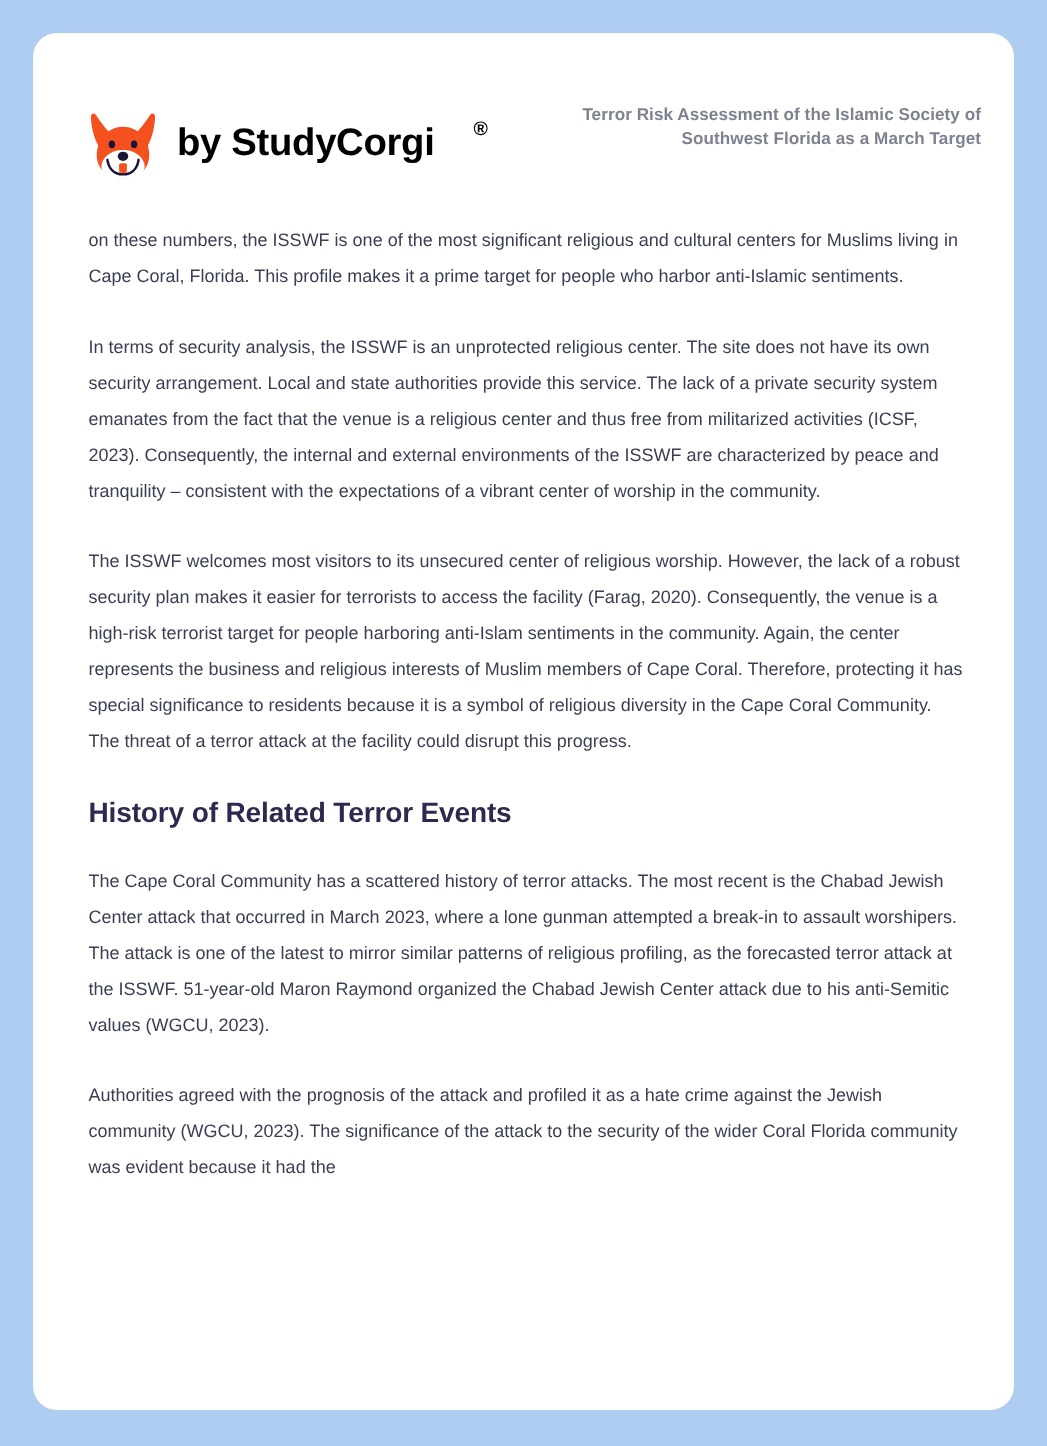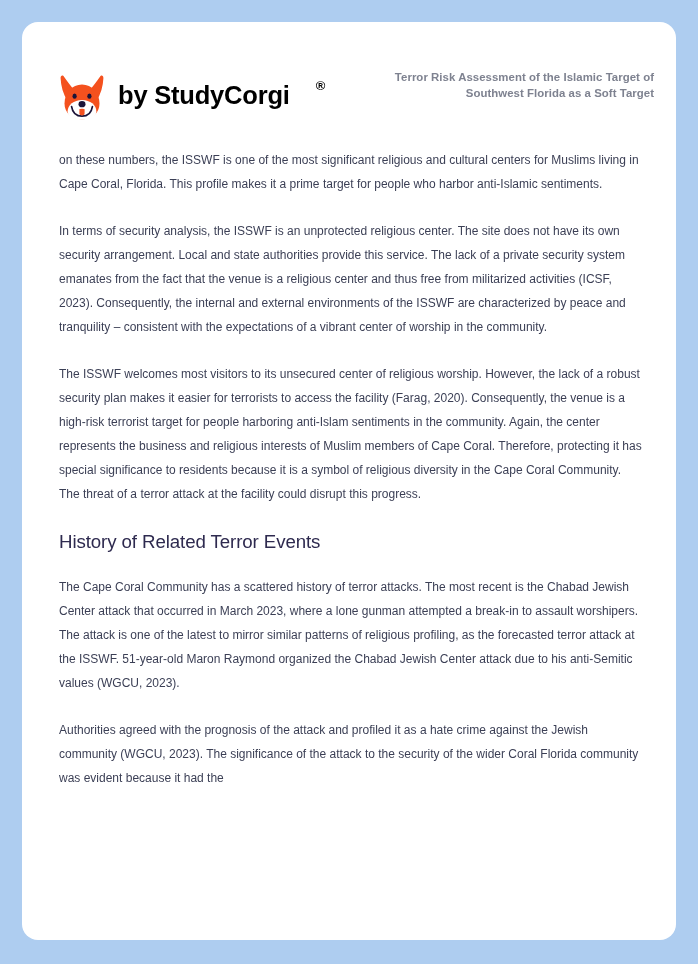--- a/index.html
+++ b/index.html
@@ -104,21 +104,21 @@
     line-height: 24px;
     margin-bottom: 23px;
     text-align: left;
   }
 
   .doc-paragraph:last-child { margin-bottom: 8px; }
 
   .doc-heading {
     color: #2e2a4f;
     font-size: 18.7px;
-    font-weight: normal;
+    font-weight: bold;
     line-height: 26px;
     margin-top: 17px;
     margin-bottom: 20px;
     letter-spacing: -0.1px;
   }
 </style>
 </head>
 <body>
 
 <div class="page-sheet">
@@ -147,21 +147,21 @@
           <path d="M20.4 37.6 C20.4 36.6 25.6 36.6 25.6 37.6 L25.6 41.6 C25.6 44.1 20.4 44.1 20.4 41.6 Z" fill="#f4511e"></path>
         </svg>
       </span>
       <span class="brand-wordmark">
         <span>by StudyCorgi</span>
         <span class="brand-reg">®</span>
       </span>
     </div>
 
     <div class="header-meta">
-      <div class="header-title">Terror Risk Assessment of the Islamic Target of Southwest Florida as a Soft Target</div>
+      <div class="header-title">Terror Risk Assessment of the Islamic Society of Southwest Florida as a March Target</div>
     </div>
 
   </div>
 
   <div class="doc-body">
 
     <p class="doc-paragraph">on these numbers, the ISSWF is one of the most significant religious and cultural centers for Muslims living in Cape Coral, Florida. This profile makes it a prime target for people who harbor anti-Islamic sentiments.</p>
 
     <p class="doc-paragraph">In terms of security analysis, the ISSWF is an unprotected religious center. The site does not have its own security arrangement. Local and state authorities provide this service. The lack of a private security system emanates from the fact that the venue is a religious center and thus free from militarized activities (ICSF, 2023). Consequently, the internal and external environments of the ISSWF are characterized by peace and tranquility – consistent with the expectations of a vibrant center of worship in the community.</p>
 

